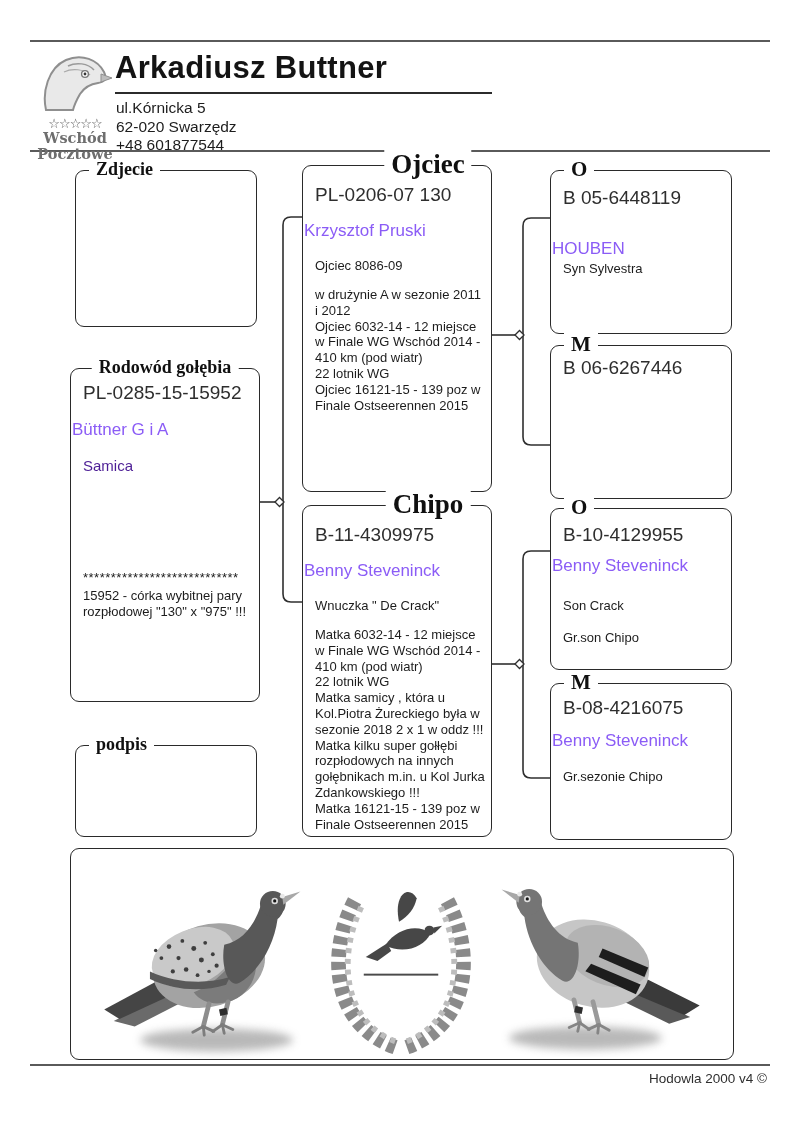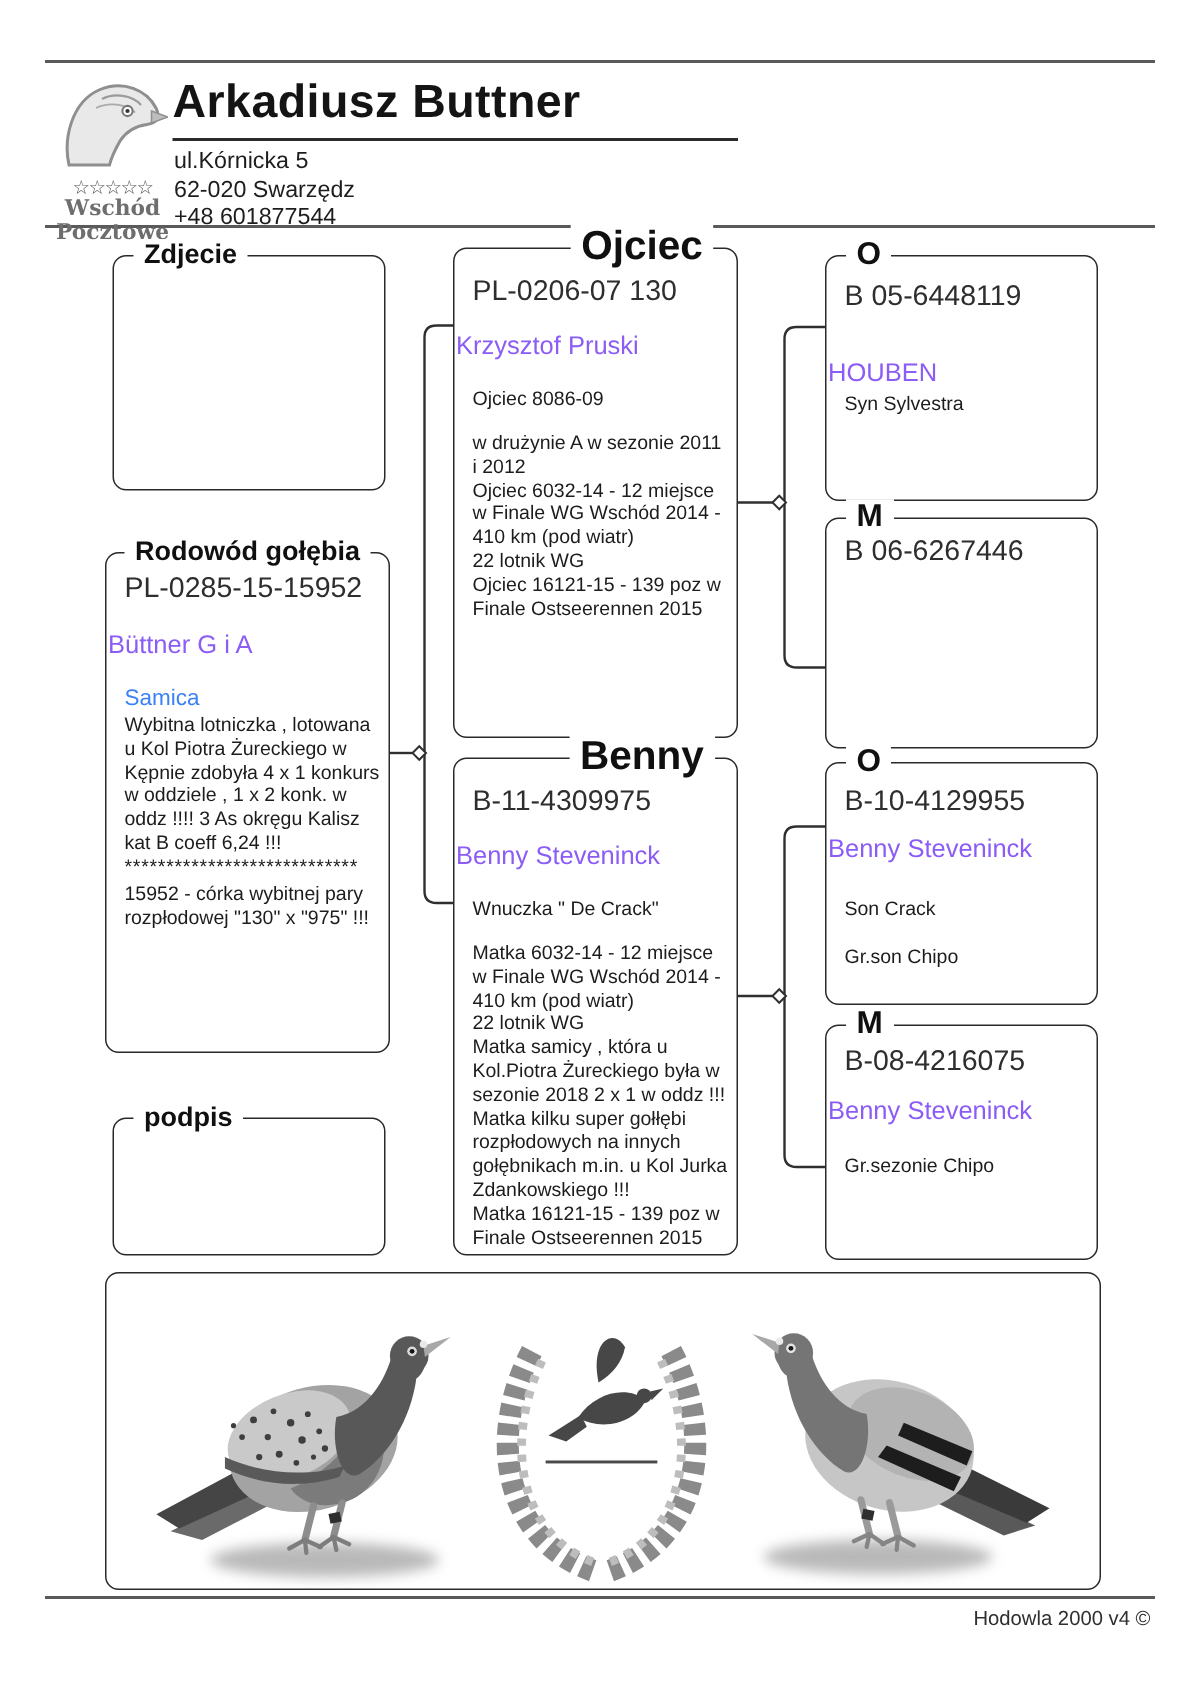--- a/index.html
+++ b/index.html
@@ -10,31 +10,31 @@
   .brand{position:absolute;left:115px;top:50px;width:377px;font-size:31px;font-weight:bold;
          color:#141414;letter-spacing:.3px;border-bottom:2.5px solid #2b2b2b;padding-bottom:6px;}
   .addr{position:absolute;left:116px;top:99px;font-size:15.5px;line-height:18.5px;color:#1d1d1d;}
   .logo{position:absolute;left:34px;top:54px;width:82px;text-align:center;color:#6b6b6b;}
   .logo-stars{font-size:13px;letter-spacing:-1px;color:#555;line-height:13px;margin-top:1px;}
   .logo-txt{font-family:"DejaVu Serif","Liberation Serif",serif;font-weight:bold;
             font-size:14.5px;line-height:15.5px;color:#6e6e6e;}
   
   .pbox{position:absolute;background:#fff;border:1.6px solid #2a2a2a;border-radius:9px;}
   .legend{position:absolute;top:0;background:#fff;padding:0 7px;white-space:nowrap;
-          font-family:Liberation Sans, sans-serif;font-weight:bold;color:#101010;}
+          font-family:Liberation Serif, serif;font-weight:bold;color:#101010;}
   .legend.center{left:50%;transform:translate(-50%,-55%);}
   .legend.left{left:13px;transform:translateY(-55%);}
   .legend.xl{font-size:27px;margin-left:31px;}
   .legend.lg{font-size:21px;}
   .legend.md{font-size:18px;}
   .ring{position:absolute;left:12px;right:4px;font-size:19px;color:#2e2e2e;white-space:nowrap;}
   .name{position:absolute;left:1px;right:8px;font-size:17px;color:#8b5cf6;}
   .sub,.details{position:absolute;left:12px;right:6px;font-size:13px;line-height:15.8px;
                 color:#1c1c1c;white-space:pre-line;}
-  .sex{position:absolute;left:12px;right:8px;font-size:15px;color:#3b82f6;}
+  .sex{position:absolute;left:12px;right:8px;font-size:15px;color:#4c1d95;}
   .sep{position:absolute;left:12px;right:6px;font-size:13px;color:#1c1c1c;letter-spacing:.5px;}
   
   .wires{position:absolute;left:0;top:0;}
   .footer{position:absolute;right:33px;top:1071px;font-size:13.5px;color:#2f2f2f;}
 </style>
 </head>
 <body>
 
 <div class="sheet">
 
@@ -83,42 +83,41 @@
 
   <div class="pbox" style="left:75px;top:170px;width:180px;height:155px">
     <span class="legend md left">Zdjecie</span>
   </div>
 
   <div class="pbox" style="left:70px;top:368px;width:188px;height:332px">
     <span class="legend md center">Rodowód gołębia</span>
     <div class="ring" style="top:13px">PL-0285-15-15952</div>
     <div class="name" style="top:51px">Büttner G i A</div>
     <div class="sex" style="top:88px">Samica</div>
-    <div class="details" style="top:106px">Wybitna lotniczka , lotowana u Kol Piotra Żureckiego w Kępnie zdobyła 4 x 1 konkurs w oddziele , 1 x 2 konk. w oddz !!!! 3 As okręgu Kalisz kat B coeff 6,24 !!!</div>
     <div class="sep" style="top:201px">****************************</div>
     <div class="details" style="top:219px">15952 - córka wybitnej pary rozpłodowej "130" x "975" !!!</div>
   </div>
 
   <div class="pbox" style="left:75px;top:745px;width:180px;height:90px">
     <span class="legend md left">podpis</span>
   </div>
 
   <div class="pbox" style="left:302px;top:165px;width:188px;height:325px">
     <span class="legend xl center">Ojciec</span>
     <div class="ring" style="top:18px">PL-0206-07 130</div>
     <div class="name" style="top:55px">Krzysztof Pruski</div>
     <div class="sub" style="top:92px">Ojciec 8086-09</div>
     <div class="details" style="top:121px">w drużynie A w sezonie 2011 i 2012
 Ojciec 6032-14 - 12 miejsce w Finale WG Wschód 2014 - 410 km (pod wiatr)
 22 lotnik WG
 Ojciec 16121-15 - 139 poz w Finale Ostseerennen 2015</div>
   </div>
 
   <div class="pbox" style="left:302px;top:505px;width:188px;height:330px">
-    <span class="legend xl center">Benny</span>
+    <span class="legend xl center">Chipo</span>
     <div class="ring" style="top:18px">B-11-4309975</div>
     <div class="name" style="top:55px">Benny Steveninck</div>
     <div class="sub" style="top:92px">Wnuczka " De Crack"</div>
     <div class="details" style="top:121px">Matka 6032-14 - 12 miejsce w Finale WG Wschód 2014 - 410 km (pod wiatr)
 22 lotnik WG
 Matka samicy , która u Kol.Piotra Żureckiego była w sezonie 2018 2 x 1 w oddz !!!
 Matka kilku super gołłębi rozpłodowych na innych gołębnikach m.in. u Kol Jurka Zdankowskiego !!!
 Matka 16121-15 - 139 poz w Finale Ostseerennen 2015</div>
   </div>
 

